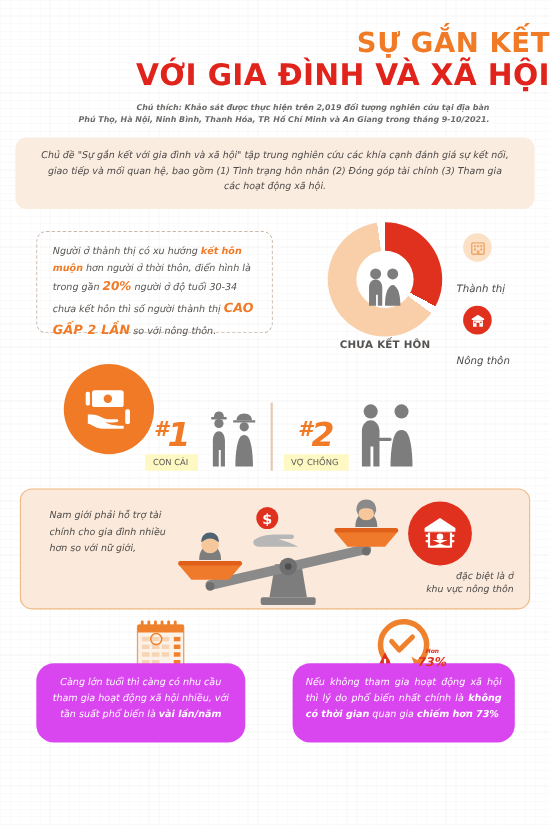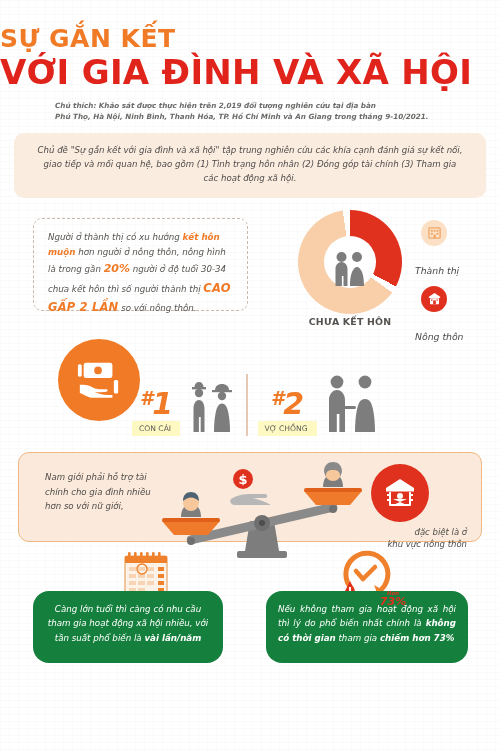--- a/index.html
+++ b/index.html
@@ -15,28 +15,28 @@
   .texture{
     position:absolute;inset:0;
     background-image:
       repeating-linear-gradient(0deg, rgba(0,0,0,0.018) 0 1px, transparent 1px 7px),
       repeating-linear-gradient(90deg, rgba(0,0,0,0.014) 0 1px, transparent 1px 9px);
     pointer-events:none;z-index:0;
   }
   .page{position:relative;z-index:1;width:500px;height:750px;}
 
   
-  .header{padding-top:26px;text-align:left;}
+  .header{padding-top:26px;text-align:right;}
   .title-1{
     font-family:"DejaVu Sans","Liberation Sans",sans-serif;
     font-weight:bold;font-size:25px;letter-spacing:.5px;
     color:#f07a26;line-height:1.05;
   }
   .title-2{
-    font-weight:bold;font-size:34px;letter-spacing:.3px;
+    font-weight:bold;font-size:27px;letter-spacing:.3px;
     color:#e0231b;line-height:1.1;margin-top:2px;
   }
   .subtitle{
     margin:8px auto 0;width:390px;
     font-style:italic;font-size:7.2px;line-height:1.55;
     color:#6b6a68;font-weight:bold;
   }
 
   
   .intro{
@@ -114,21 +114,21 @@
   .rank-tag{
     background:#fef9c3;color:#5d5a57;font-size:7.6px;
     padding:3px 9px 3px 7px;border-radius:1px;margin-top:4px;white-space:nowrap;
   }
   .rank-divider{
     width:1.4px;height:62px;background:#e6c9b4;margin:0 10px 0 6px;align-self:flex-end;
   }
 
   
   .sec3{
-    position:relative;margin:8px 18px 0;height:90px;
+    position:relative;margin:8px 18px 0;height:110px;
     background:#fbeadb;border:1.2px solid #f0b880;border-radius:11px;
     box-sizing:border-box;
   }
   .sec3-text{
     position:absolute;left:26px;top:17px;width:110px;
     font-style:italic;font-size:8.6px;line-height:1.72;color:#4e4b49;
   }
   .rural-badge{
     position:absolute;left:352px;top:11px;width:58px;height:58px;border-radius:50%;
     background:#e0301e;display:flex;align-items:center;justify-content:center;
@@ -136,21 +136,21 @@
   .rural-caption{
     position:absolute;left:316px;top:73px;width:132px;text-align:right;
     font-style:italic;font-size:8.5px;line-height:1.45;color:#4e4b49;
   }
 
   
   .sec4{position:relative;height:175px;margin-top:4px;}
   .cal-icon{position:absolute;left:121px;top:4px;}
   .clock-icon{position:absolute;left:330px;top:1px;}
   .card{
-    position:absolute;background:#15803d;border-radius:16px;
+    position:absolute;background:#d946ef;border-radius:16px;
     box-sizing:border-box;color:#ffffff;
     font-style:italic;font-size:8.7px;line-height:1.66;
     text-align:center;padding:11px 12px;
   }
   .card-left{left:33px;top:45px;width:190px;height:72px;}
   .card-right{left:266px;top:45px;width:202px;height:72px;text-align:justify;}
   .card b{font-weight:bold;}
 
   .pct-label{
     position:absolute;left:372px;top:591px;width:42px;text-align:center;
@@ -173,21 +173,21 @@
       <span>Chú thích: Khảo sát được thực hiện trên 2,019 đối tượng nghiên cứu tại địa bàn</span><br>
       <span>Phú Thọ, Hà Nội, Ninh Bình, Thanh Hóa, TP. Hồ Chí Minh và An Giang trong tháng 9-10/2021.</span>
     </div>
   </div>
 
   <div class="intro">Chủ đề "Sự gắn kết với gia đình và xã hội" tập trung nghiên cứu các khía cạnh đánh giá sự kết nối, giao tiếp và mối quan hệ, bao gồm (1) Tình trạng hôn nhân (2) Đóng góp tài chính (3) Tham gia các hoạt động xã hội.</div>
 
   <div class="sec1">
 
     <div class="note-box">
-      <p><span>Người ở thành thị có xu hướng </span><span class="hl-orange">kết hôn muộn</span><span> hơn người ở nông thôn, nông hình là trong gần </span><span class="hl-big">20%</span><span> người ở độ tuổi 30-34 chưa kết hôn thì số người thành thị </span><span class="hl-cap">CAO GẤP 2 LẦN</span><span> so với nông thôn.</span></p>
+      <p><span>Người ở thành thị có xu hướng </span><span class="hl-orange">kết hôn muộn</span><span> hơn người ở thời thôn, điển hình là trong gần </span><span class="hl-big">20%</span><span> người ở độ tuổi 30-34 chưa kết hôn thì số người thành thị </span><span class="hl-cap">CAO GẤP 2 LẦN</span><span> so với nông thôn.</span></p>
     </div>
 
     <div class="donut-wrap">
       <div class="donut"></div>
       <div class="donut-hole">
         <svg width="40" height="38" viewBox="0 0 40 38">
           <circle cx="11.5" cy="7" r="5" fill="#7d7d7d"></circle>
           <path d="M5.5 36V19c0-4 2.6-7 6-7s6 3 6 7v17h-4V26h-1.6v10z" fill="#7d7d7d"></path>
           <circle cx="27" cy="7" r="5" fill="#7d7d7d"></circle>
           <path d="M20 36c0-9 1.5-14 3.5-16.5 1-1.2 1.5-2.5 3.5-2.5s2.5 1.3 3.5 2.5C32.5 22 34 27 34 36z" fill="#7d7d7d"></path>
@@ -377,21 +377,21 @@
         <rect x="19" y="40" width="2" height="6" fill="#ffffff"></rect>
         <rect x="19" y="47.5" width="2" height="2" fill="#ffffff"></rect>
       </svg>
     </div>
 
     <div class="card card-left">
       <span>Càng lớn tuổi thì càng có nhu cầu tham gia hoạt động xã hội nhiều, với tần suất phổ biến là </span><b>vài lần/năm</b>
     </div>
 
     <div class="card card-right">
-      <span>Nếu không tham gia hoạt động xã hội thì lý do phổ biến nhất chính là </span><b>không có thời gian</b><span> tham gia </span><b>chiếm hơn 73%</b>
+      <span>Nếu không tham gia hoạt động xã hội thì lý do phổ biến nhất chính là </span><b>không có thời gian</b><span> quan gia </span><b>chiếm hơn 73%</b>
     </div>
   </div>
 
   <div class="pct-label">
     <span class="pct-small">Hơn</span>
     <span class="pct-big">73%</span>
   </div>
 
 </div>
 

